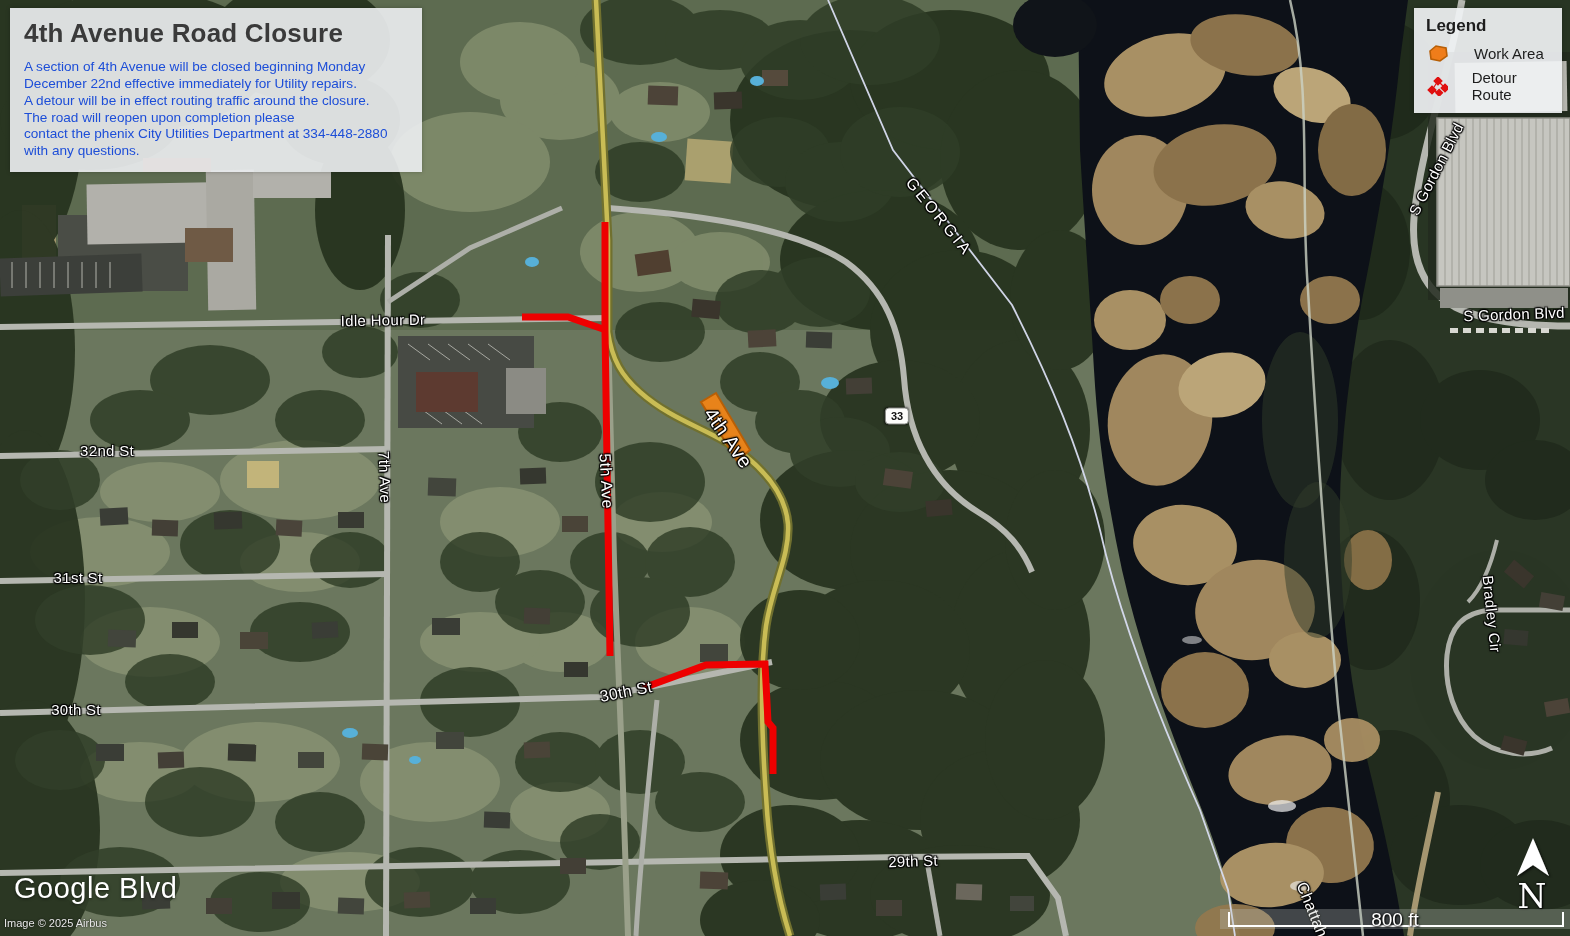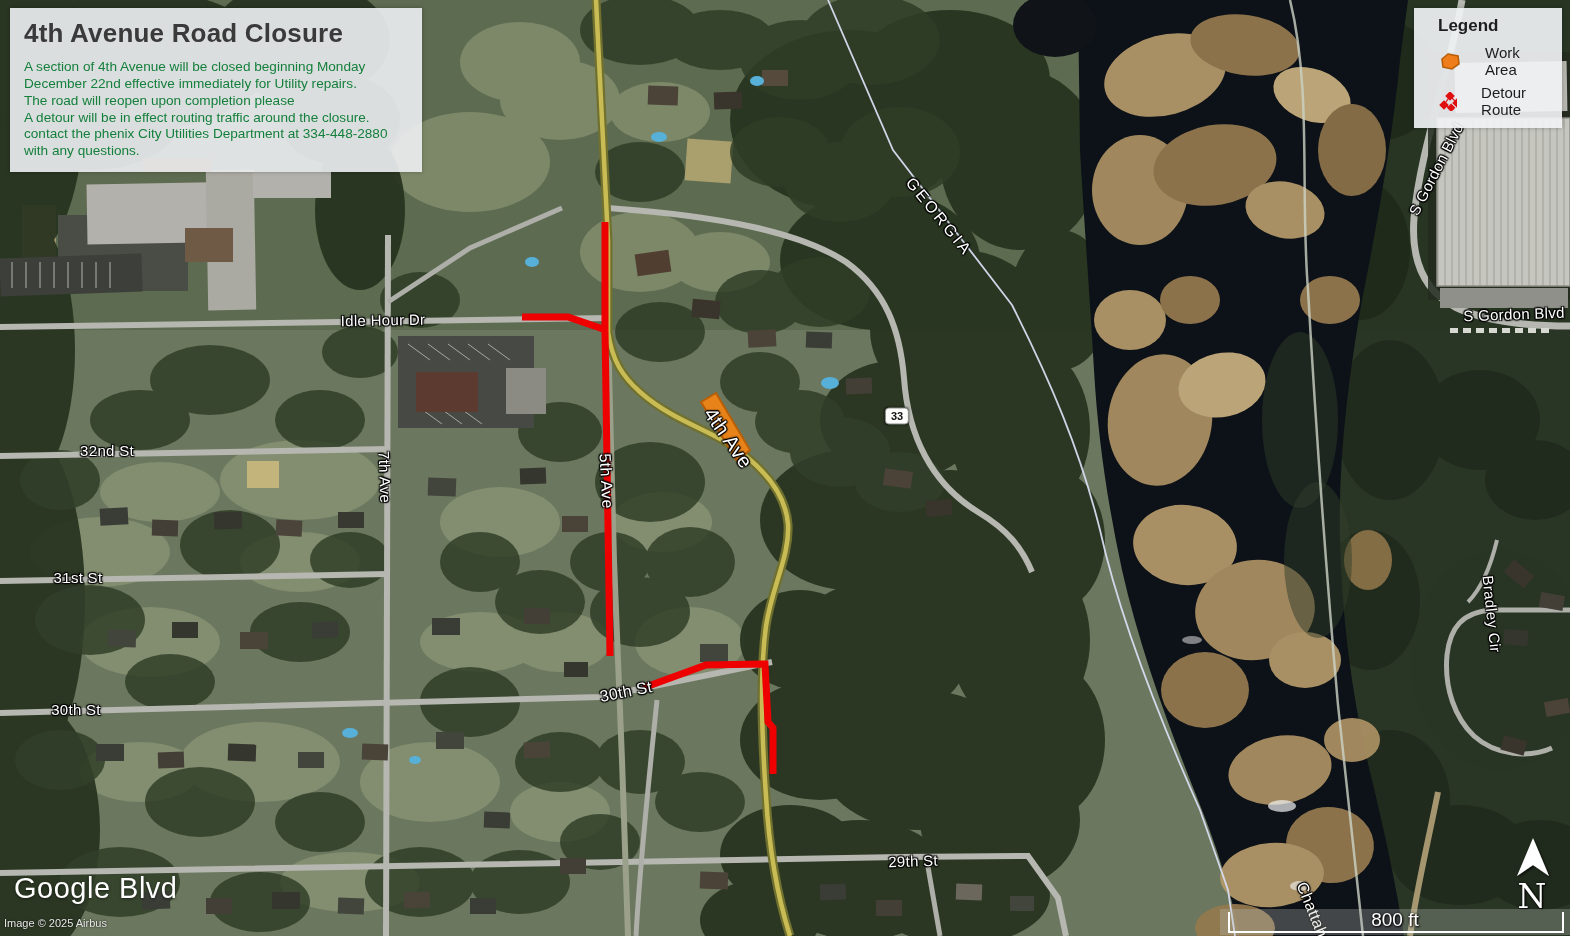--- a/index.html
+++ b/index.html
@@ -10,29 +10,29 @@
   .lbl{position:absolute;color:#fff;white-space:nowrap;transform:translate(-50%,-50%);
        text-shadow:-1px -1px 1px #000,1px -1px 1px #000,-1px 1px 1px #000,1px 1px 1px #000,0 0 3px #000;
        font-size:15px;letter-spacing:.3px;pointer-events:none;}
   .shield{position:absolute;transform:translate(-50%,-50%);background:#fdfdfb;border:1.5px solid #8a8d88;
        border-radius:4px;color:#111;font-size:11px;font-weight:bold;padding:1px 5px;line-height:13px;
        box-shadow:0 0 2px rgba(0,0,0,.6);margin-left:8px;}
   
   .infobox{position:absolute;left:10px;top:8px;width:412px;background:rgba(234,237,239,.92);
        padding:10px 14px 12px 14px;box-shadow:0 0 4px rgba(0,0,0,.25);box-sizing:border-box;}
   .infobox h1{margin:0 0 10px 0;font-size:26px;color:#3a3a3a;letter-spacing:.2px;}
-  .infobox .line{font-size:13.6px;color:#15803d;line-height:1.24;}
+  .infobox .line{font-size:13.6px;color:#1d4ed8;line-height:1.24;}
   
   .legend{position:absolute;left:1414px;top:8px;width:148px;background:rgba(240,242,244,.92);
-       padding:8px 10px 10px 24px;box-sizing:border-box;box-shadow:0 0 4px rgba(0,0,0,.25);}
+       padding:8px 10px 10px 12px;box-sizing:border-box;box-shadow:0 0 4px rgba(0,0,0,.25);}
   .legend h2{margin:0 0 8px 0;font-size:17px;color:#1d1d1d;}
   .legend .row{display:flex;align-items:center;gap:24px;margin-top:6px;}
   .legend .row span.txt{font-size:15px;color:#1d1d1d;}
   
-  .scalebar{position:absolute;left:1220px;top:909px;width:350px;height:26px;
+  .scalebar{position:absolute;left:1220px;top:909px;width:350px;height:20px;
        background:rgba(190,194,190,.30);}
   .scalebar .bracket{position:absolute;left:8px;right:6px;top:3px;bottom:2px;
        border-left:2px solid #fff;border-right:2px solid #fff;border-bottom:2px solid #fff;}
   .scalebar .val{position:absolute;left:0;right:0;top:0px;text-align:center;color:#fff;font-size:19px;
        text-shadow:0 0 3px #000,1px 1px 2px #000;}
   
   .compass{position:absolute;left:1506px;top:836px;width:52px;text-align:center;}
   .compass .n{color:#fff;font-family:"DejaVu Serif",serif;font-size:33px;line-height:30px;
        text-shadow:1px 1px 2px #000,0 0 3px #000;}
   
@@ -391,22 +391,22 @@
   <div class="shield" style="left:889px;top:416px;">33</div>
   <div class="lbl" style="left:1436px;top:169px;transform:translate(-50%,-50%) rotate(-63deg);">S Gordon Blvd</div>
   <div class="lbl" style="left:1514px;top:314px;transform:translate(-50%,-50%) rotate(-2deg);">S Gordon Blvd</div>
   <div class="lbl" style="left:1492px;top:614px;transform:translate(-50%,-50%) rotate(84deg);">Bradley Cir</div>
   <div class="lbl" style="left:1322px;top:935px;font-size:16px;transform:translate(-50%,-50%) rotate(68deg);">Chattahoochee</div>
 
   <div class="infobox">
     <h1>4th Avenue Road Closure</h1>
     <div class="line">A section of 4th Avenue will be closed beginning Monday</div>
     <div class="line">December 22nd effective immediately for Utility repairs.</div>
+    <div class="line">A detour will be in effect routing traffic around the closure.</div>
     <div class="line">The road will reopen upon completion please</div>
-    <div class="line">A detour will be in effect routing traffic around the closure.</div>
     <div class="line">contact the phenix City Utilities Department at 334-448-2880</div>
     <div class="line">with any questions.</div>
   </div>
 
   <div class="legend">
     <h2>Legend</h2>
     <div class="row">
       <svg width="24" height="19">
         <polygon points="4,7 10,2 20,4 21,12 14,17 5,15" fill="#ef7d1a" stroke="#b85f06" stroke-width="1.6"></polygon>
       </svg>

